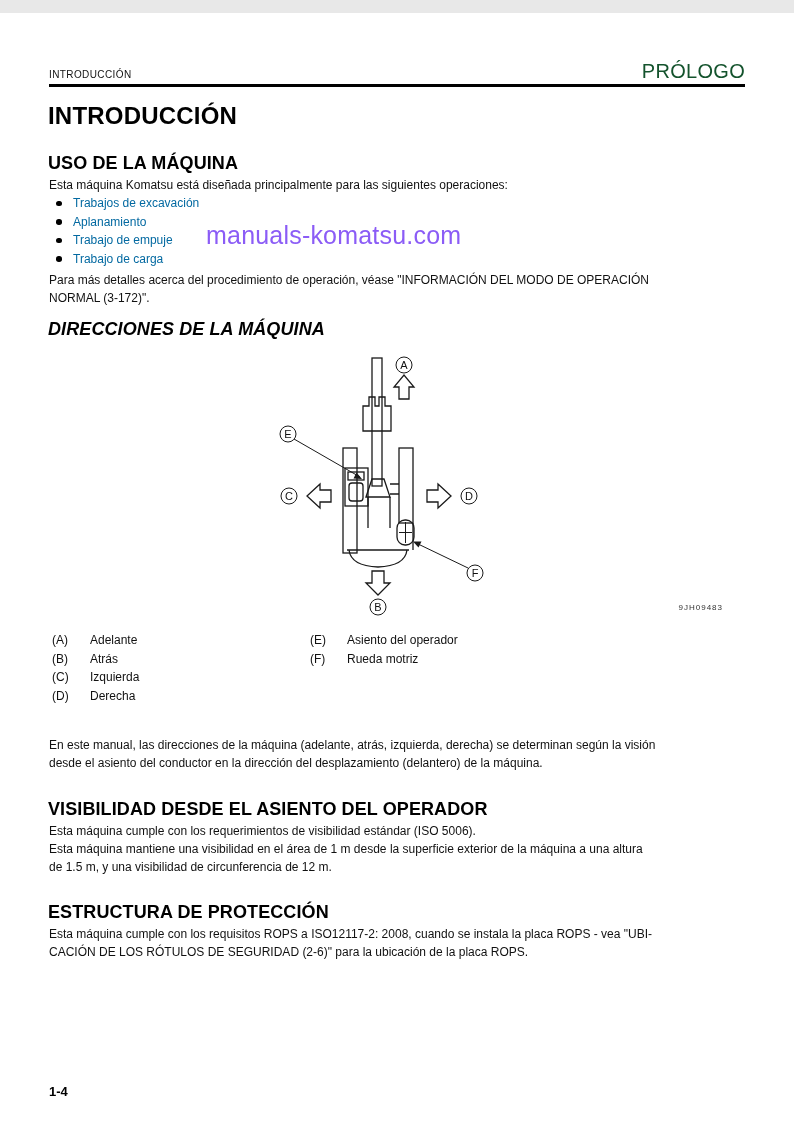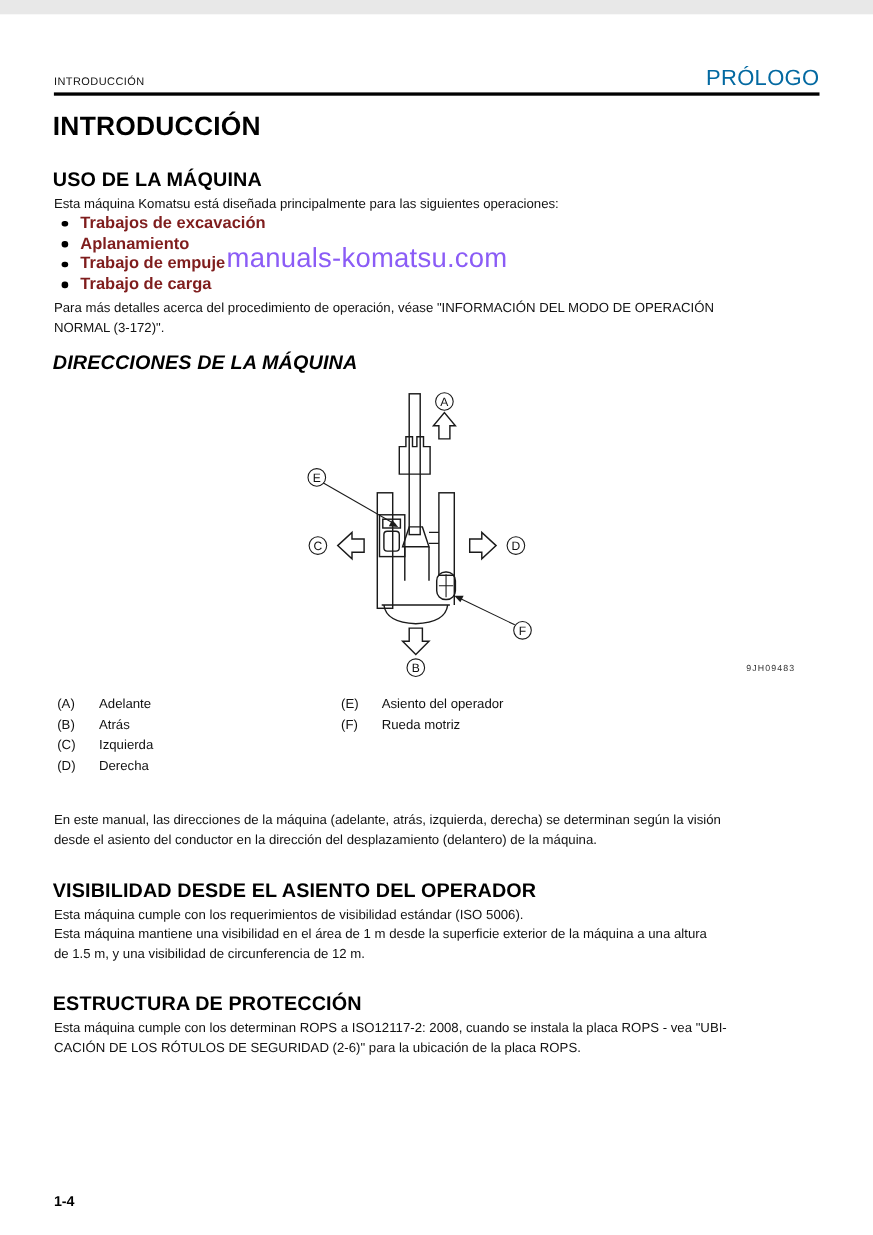--- a/index.html
+++ b/index.html
@@ -1,31 +1,31 @@
 <!DOCTYPE html>
 <html><head>
 <meta charset="utf-8">
 <style>
   html,body{margin:0;padding:0;background:#e8e8e8;}
   .page{position:relative;width:794px;height:1123px;background:#ffffff;margin:13px auto;
         font-family:"Liberation Sans",sans-serif;color:#000;overflow:hidden;}
   .abs{position:absolute;}
   .hdr-left{top:56px;left:49px;font-size:10px;letter-spacing:.4px;color:#111;}
-  .hdr-right{top:47px;right:49px;font-size:20px;letter-spacing:.3px;color:#0369a1;}
+  .hdr-right{top:47px;right:49px;font-size:20px;letter-spacing:.3px;color:#14532d;}
   .hdr-rule{top:71px;left:49px;width:696px;height:3px;background:#000;}
   .doc-title{top:89px;left:48px;font-size:24px;font-weight:bold;letter-spacing:.2px;}
   .h2{left:48px;font-size:18px;font-weight:bold;letter-spacing:.1px;}
   .h2-uso{top:140px;text-align:center;}
   .h2-dir{top:306px;font-style:italic;}
   .h2-vis{top:786px;}
   .h2-est{top:889px;}
   .body-text{font-size:12px;line-height:18px;color:#111;}
   .p-intro{top:163px;left:49px;width:700px;}
   .bullets{top:181px;left:49px;width:420px;list-style:none;margin:0;padding:0;}
-  .bullets li{position:relative;height:18.5px;line-height:18.5px;padding-left:24px;font-size:15px;color:#7f1d1d;font-weight:bold;}
+  .bullets li{position:relative;height:18.5px;line-height:18.5px;padding-left:24px;font-size:12px;color:#0369a1;}
   .dot{position:absolute;left:7px;top:6.5px;width:5.5px;height:5.5px;background:#000;border-radius:50%;}
   .watermark{top:208px;left:206px;font-size:25px;letter-spacing:.2px;}
   .p-det{top:258px;left:49px;width:700px;}
   .captions{top:618px;left:52px;width:680px;}
   .cap-col{position:absolute;top:0;display:grid;grid-auto-rows:18.5px;line-height:18.5px;font-size:12px;color:#111;}
   .cap-col1{left:0;grid-template-columns:38px auto;}
   .cap-col2{left:258px;grid-template-columns:37px auto;}
   .p-man{top:723px;left:49px;width:700px;}
   .p-vis{top:809px;left:49px;width:700px;}
   .p-est{top:912px;left:49px;width:700px;}
@@ -152,19 +152,19 @@
 
   <div class="abs h2 h2-vis">VISIBILIDAD DESDE EL ASIENTO DEL OPERADOR</div>
   <div class="abs body-text p-vis">
     <div>Esta máquina cumple con los requerimientos de visibilidad estándar (ISO 5006).</div>
     <div>Esta máquina mantiene una visibilidad en el área de 1 m desde la superficie exterior de la máquina a una altura</div>
     <div>de 1.5 m, y una visibilidad de circunferencia de 12 m.</div>
   </div>
 
   <div class="abs h2 h2-est">ESTRUCTURA DE PROTECCIÓN</div>
   <div class="abs body-text p-est">
-    <div>Esta máquina cumple con los determinan ROPS a ISO12117-2: 2008, cuando se instala la placa ROPS - vea "UBI-</div>
+    <div>Esta máquina cumple con los requisitos ROPS a ISO12117-2: 2008, cuando se instala la placa ROPS - vea "UBI-</div>
     <div>CACIÓN DE LOS RÓTULOS DE SEGURIDAD (2-6)" para la ubicación de la placa ROPS.</div>
   </div>
 
   <div class="abs footer-page">1-4</div>
 
 </div>
 
 </body></html>

